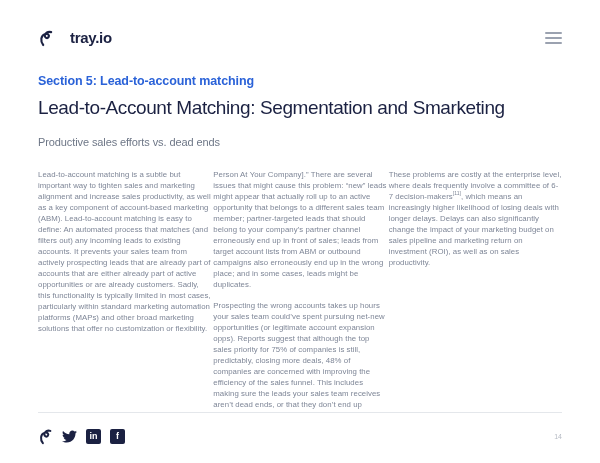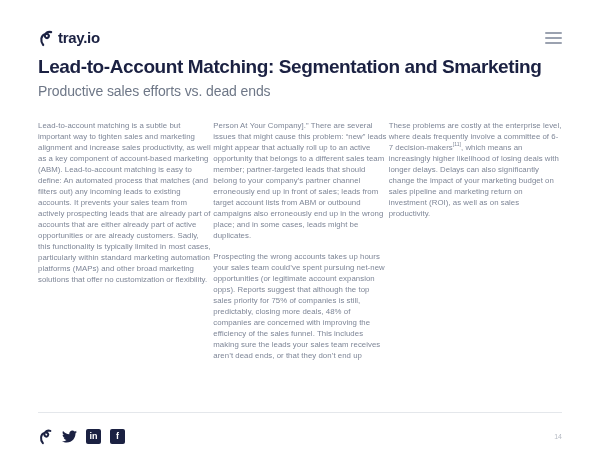--- a/index.html
+++ b/index.html
@@ -21,21 +21,21 @@
   }
   
   .header {
     display: flex;
     align-items: center;
     justify-content: space-between;
   }
   .logo {
     display: flex;
     align-items: center;
-    gap: 4px;
+    gap: 16px;
     cursor: pointer;
   }
   .logo-text {
     font-size: 15px;
     font-weight: bold;
     letter-spacing: -0.3px;
     color: #1b2142;
   }
   .hamburger {
     width: 17px;
@@ -56,28 +56,28 @@
   .section-label {
     margin-top: 27px;
     font-size: 12.5px;
     font-weight: bold;
     color: #2a62d8;
     letter-spacing: -0.1px;
   }
   .title {
     margin-top: 9px;
     font-size: 19px;
-    font-weight: bold;
+    font-weight: normal;
     color: #1b2142;
     letter-spacing: -0.4px;
     white-space: nowrap;
   }
   .subtitle {
-    margin-top: 5px;
-    font-size: 14px;
+    margin-top: 17px;
+    font-size: 11px;
     color: #6e7787;
     letter-spacing: -0.1px;
   }
   
   .columns {
     margin-top: 21px;
     display: flex;
     gap: 2px;
   }
   .col {
@@ -156,20 +156,21 @@
       </span>
       <span class="logo-text">tray.io</span>
     </div>
     <div class="hamburger">
       <span></span>
         <span></span>
         <span></span>
     </div>
   </div>
 
+  <div class="section-label">Section 5: Lead-to-account matching</div>
   <h1 class="title">Lead-to-Account Matching: Segmentation and Smarketing</h1>
   <div class="subtitle">Productive sales efforts vs. dead ends</div>
 
   <div class="columns">
     <div class="col">
       <p>Lead-to-account matching is a subtle but important way to tighten sales and marketing alignment and increase sales productivity, as well as a key component of account-based marketing (ABM). Lead-to-account matching is easy to define: An automated process that matches (and filters out) any incoming leads to existing accounts. It prevents your sales team from actively prospecting leads that are already part of accounts that are either already part of active opportunities or are already customers. Sadly, this functionality is typically limited in most cases, particularly within standard marketing automation platforms (MAPs) and other broad marketing solutions that offer no customization or flexibility.</p>
     </div>
     <div class="col">
       <p>Person At Your Company].” There are several issues that might cause this problem: “new” leads might appear that actually roll up to an active opportunity that belongs to a different sales team member; partner-targeted leads that should belong to your company’s partner channel erroneously end up in front of sales; leads from target account lists from ABM or outbound campaigns also erroneously end up in the wrong place; and in some cases, leads might be duplicates.</p>
       <p>Prospecting the wrong accounts takes up hours your sales team could’ve spent pursuing net-new opportunities (or legitimate account expansion opps). Reports suggest that although the top sales priority for 75% of companies is still, predictably, closing more deals, 48% of companies are concerned with improving the efficiency of the sales funnel. This includes making sure the leads your sales team receives aren’t dead ends, or that they don’t end up</p>

